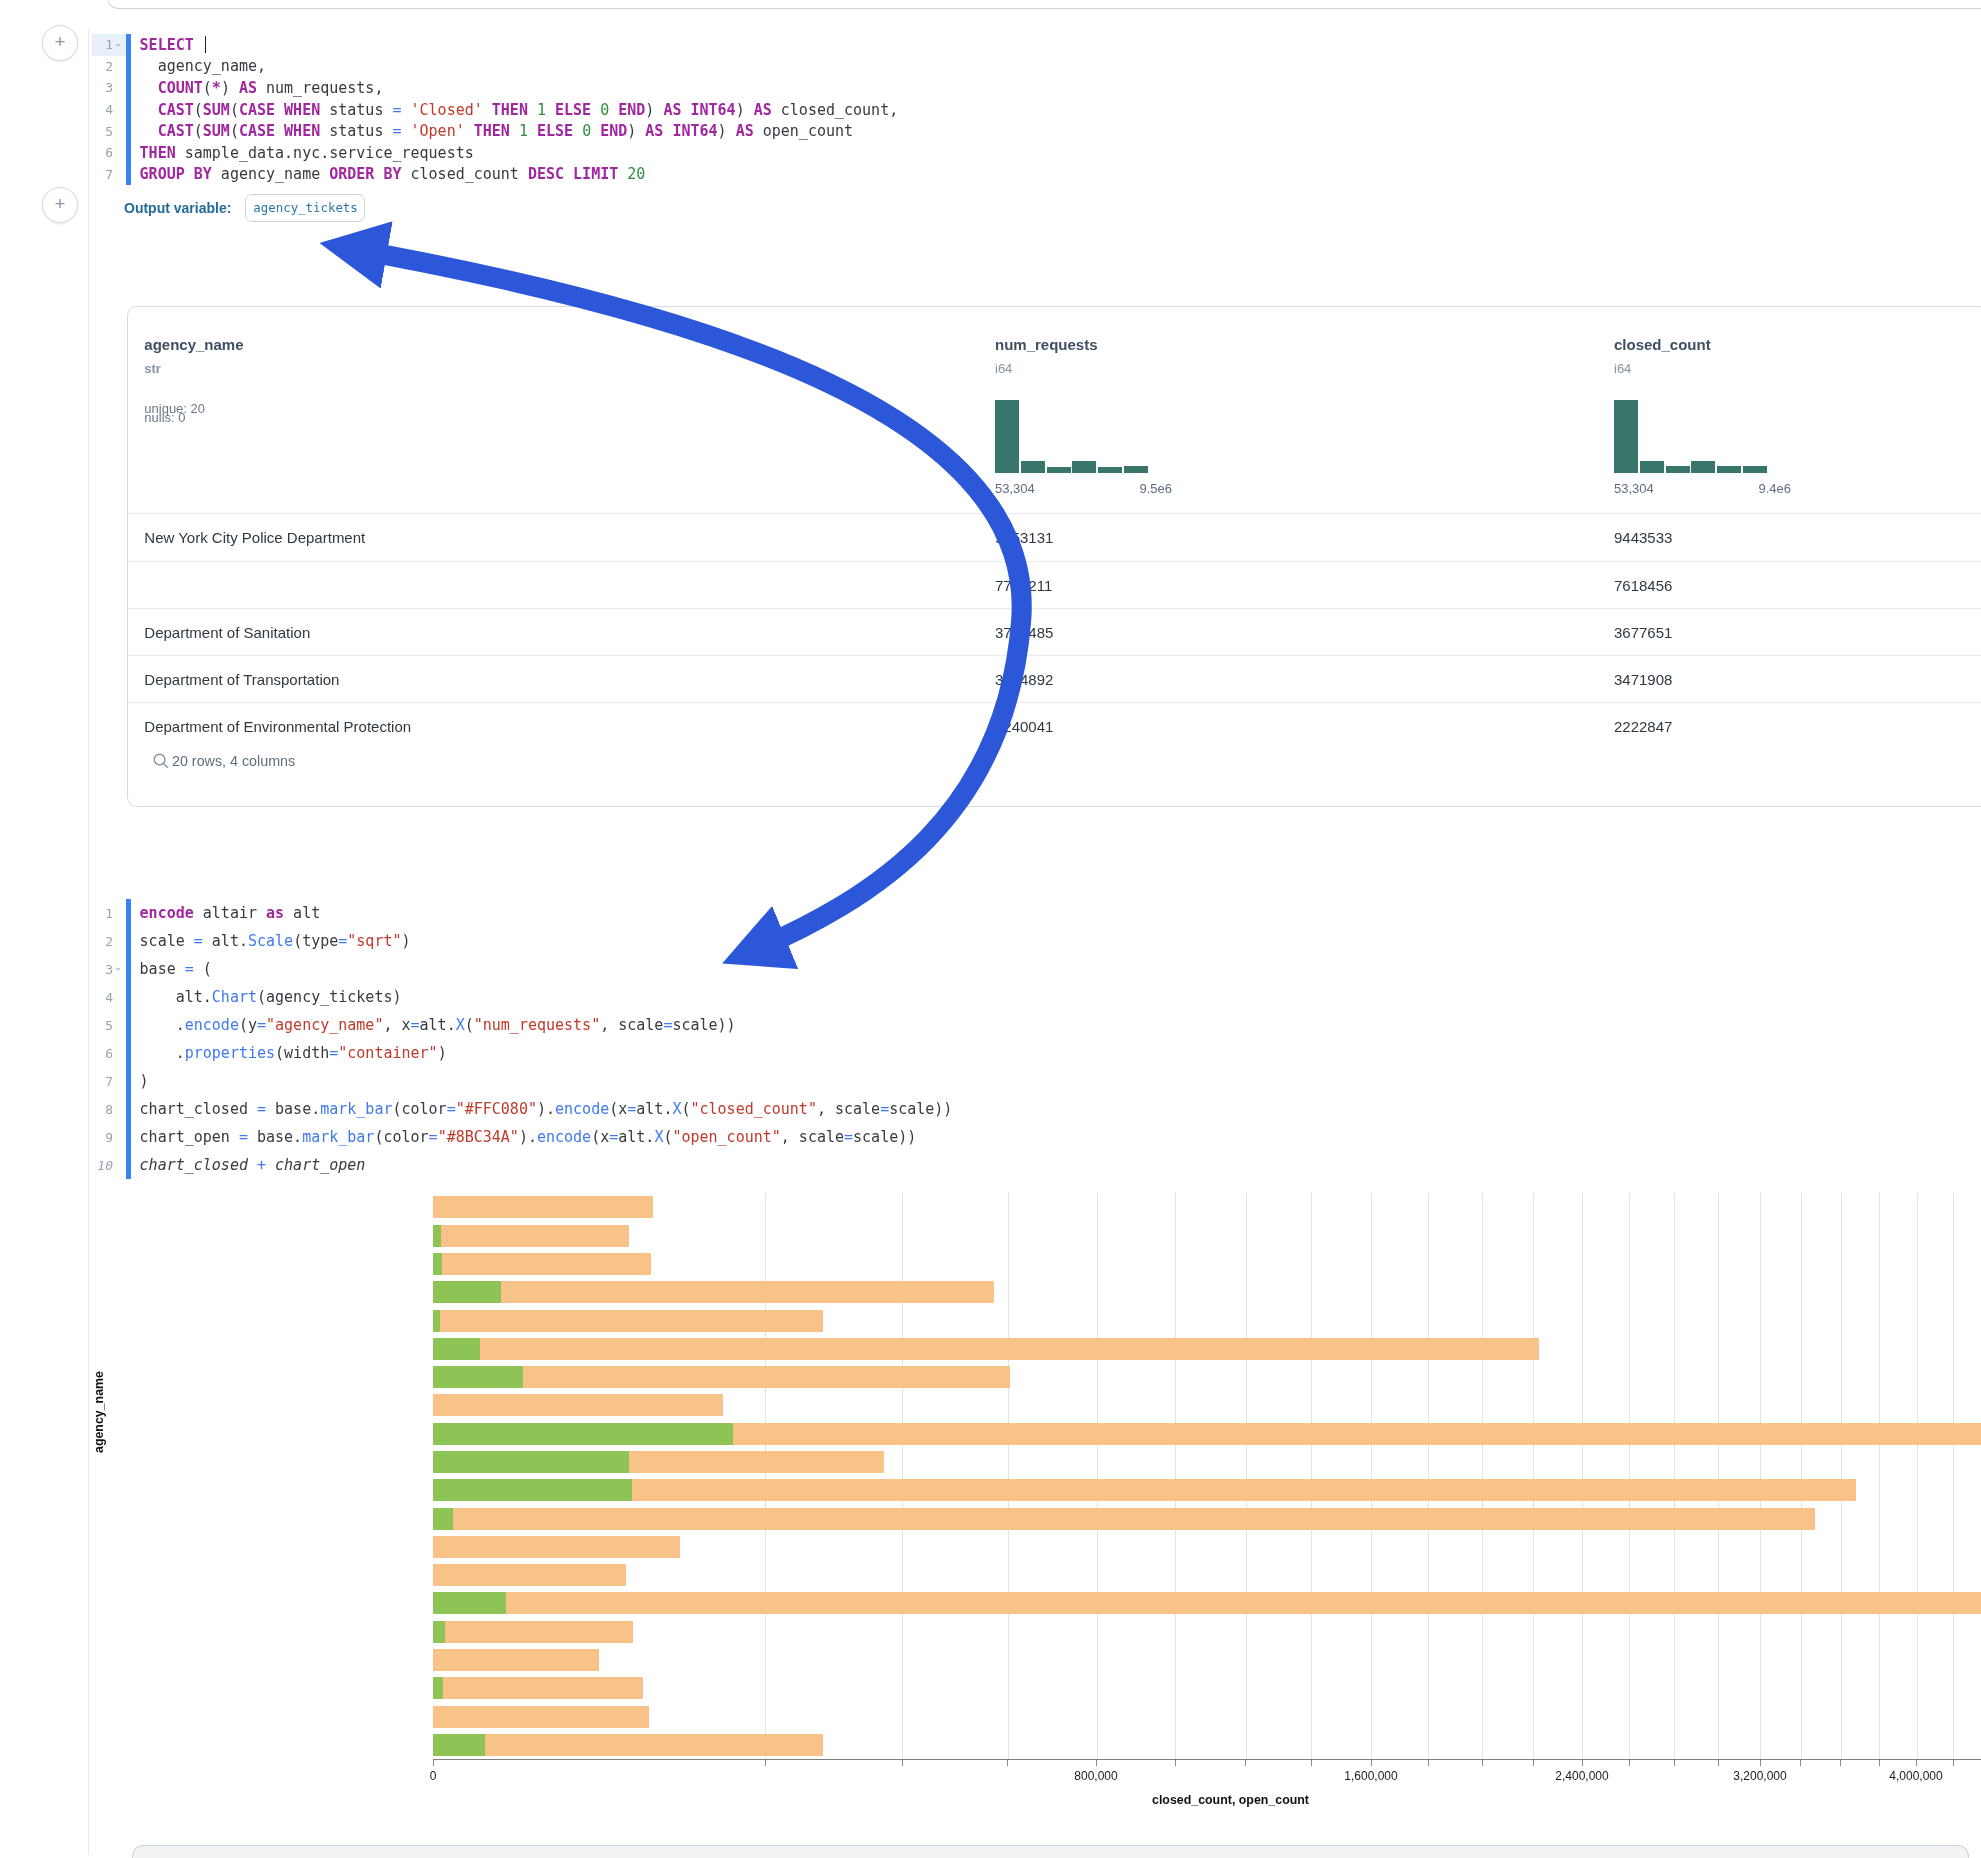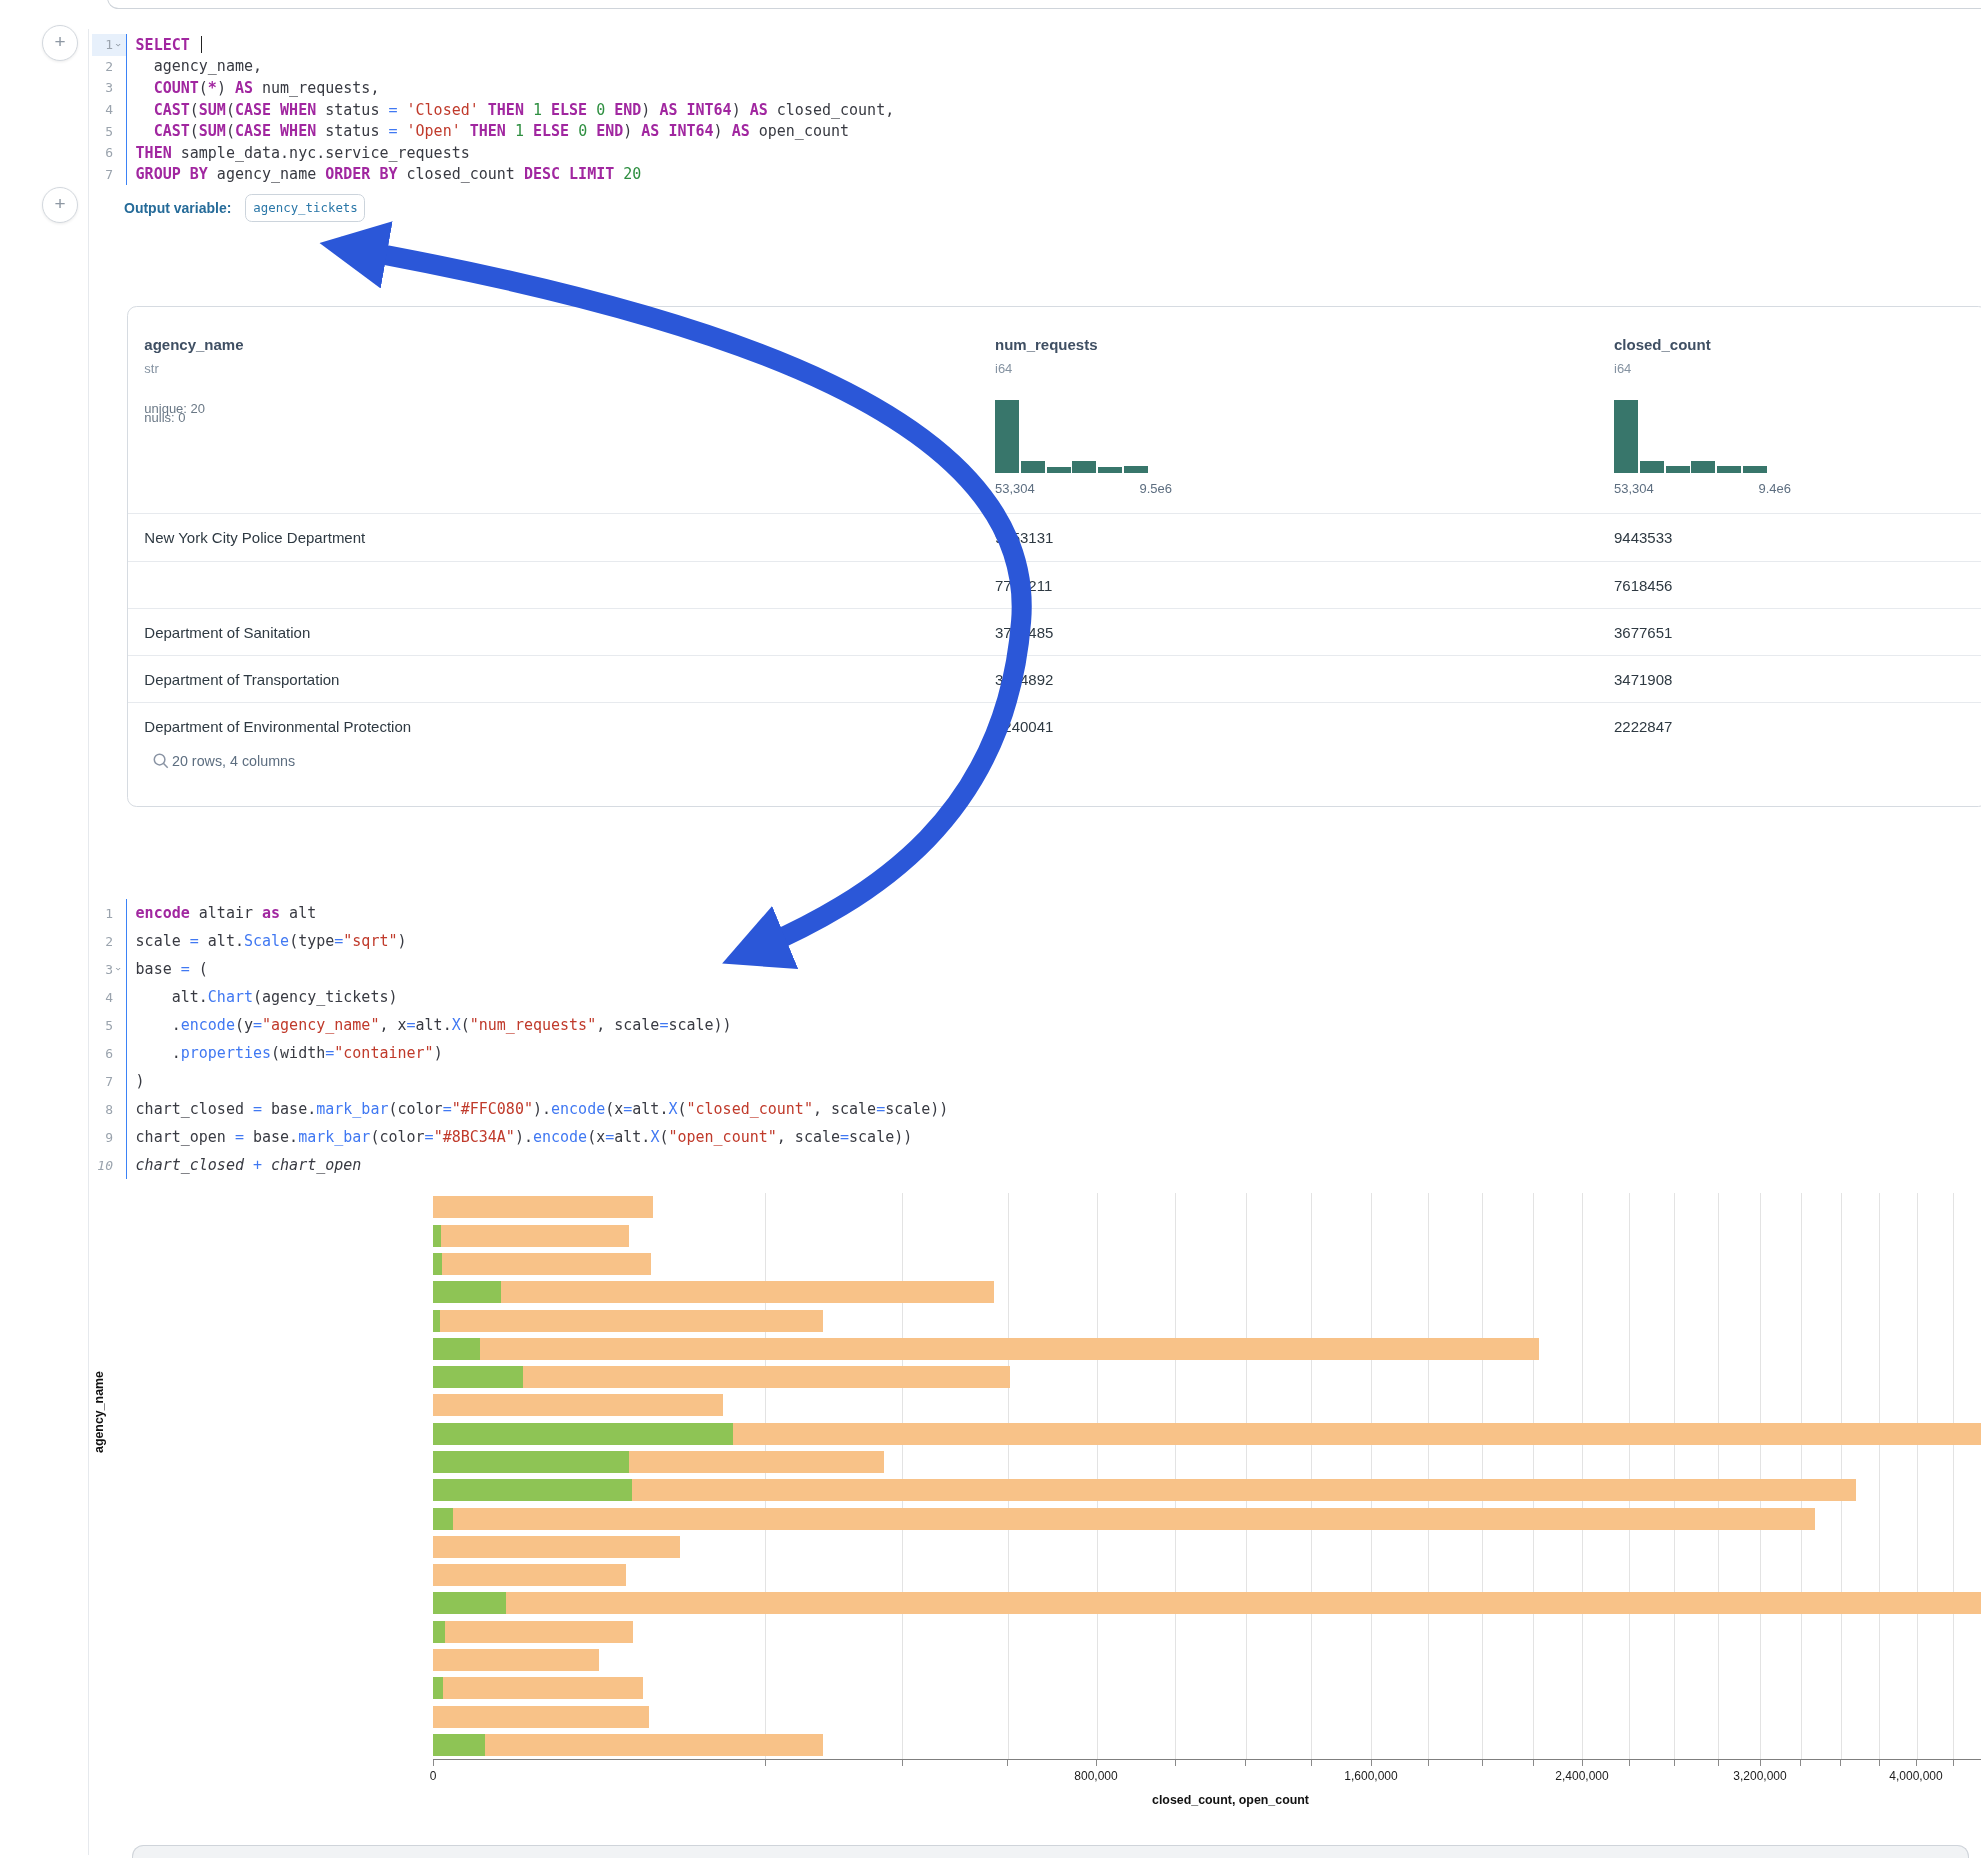--- a/index.html
+++ b/index.html
@@ -16,21 +16,21 @@
             border:1.4px solid #d3d8de;background:#fff;box-shadow:0 1px 2.9px rgba(0,0,0,.08);
             color:#8d97a3;font-size:19px;line-height:32.5px;text-align:center;}
   
   .code-cell{position:absolute;left:92px;}
   .cline{display:flex;align-items:center;}
   .gut{display:flex;width:34px;flex:0 0 34px;height:100%;align-items:center;}
   .gut.hl{background:#e7f0fb;}
   .ln{width:21px;text-align:right;color:#9aa3ad;font-size:13px;}
   .fold{width:11.5px;text-align:center;color:#8b95a0;font-size:10.5px;}
   .fold .chev{display:inline-block;transform:rotate(90deg);}
-  .ctext{padding-left:8.6px;border-left:1px solid #3b82f6;white-space:pre;font-size:15px;color:#383a42;height:100%;display:flex;align-items:center;}
+  .ctext{padding-left:8.6px;border-left:5px solid #3b82f6;white-space:pre;font-size:15px;color:#383a42;height:100%;display:flex;align-items:center;}
   .tk-k{color:#A127A0;font-weight:700;}
   .tk-s{color:#C03A2B;}
   .tk-n{color:#2E8F40;}
   .tk-f{color:#4078F2;}
   .tk-o{color:#4078F2;}
   .tk-d{color:#383a42;}
   .cursor{display:inline-block;width:1.4px;height:17px;background:#222;margin-left:1.9px;vertical-align:middle;}
   
   .outrow{position:absolute;left:124px;top:194px;display:flex;align-items:center;gap:13.4px;}
   .outlabel{font-size:14px;font-weight:700;color:#256b99;text-align:center;}
@@ -125,21 +125,21 @@
     </div>
 
   <div class="outrow">
     <span class="outlabel">Output variable:</span>
     <span class="outpill mono">agency_tickets</span>
   </div>
 
   <div class="card">
     <div id="tbl-headers">
         <div class="colname" style="left: 16.3px; top: 29px;">agency_name</div>
-        <div class="coltype" style="left: 16.3px; top: 54px;">str</div>
+        <div class="coltype" style="left: 16.3px; top: 54px; font-weight: bold;">str</div>
         <div class="colmeta" style="left: 16.3px; top: 94px;">unique: 20</div>
         <div class="colmeta" style="left: 16.3px; top: 103px;">nulls: 0</div>
         <div class="colname" style="left: 867px; top: 29px;">num_requests</div>
         <div class="coltype" style="left: 867px; top: 54px;">i64</div>
         <div class="hist" style="left: 867px; top: 93px;">
           <div style="height: 100%; background: rgb(56, 118, 107);"></div>
           <div style="height: 16%; background: rgb(56, 118, 107);"></div>
           <div style="height: 8%; background: rgb(56, 118, 107);"></div>
           <div style="height: 17%; background: rgb(56, 118, 107);"></div>
           <div style="height: 8%; background: rgb(56, 118, 107);"></div>

